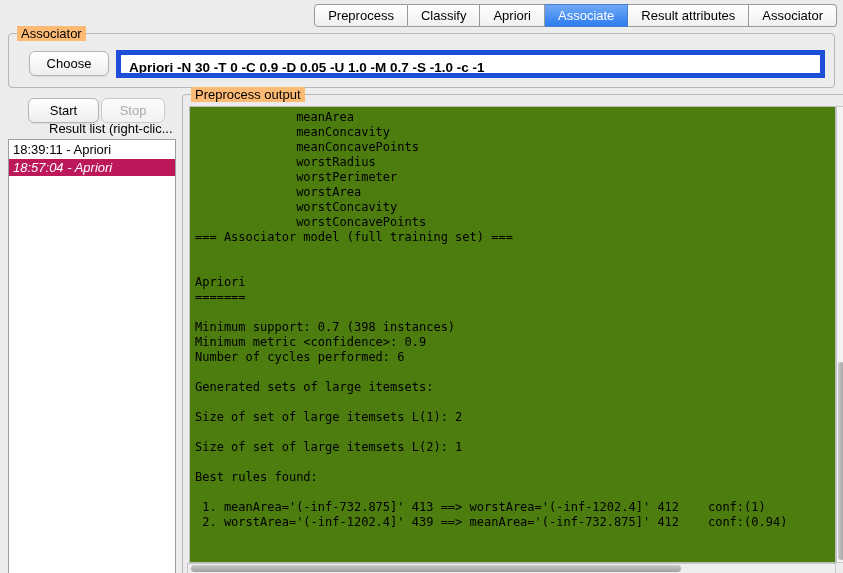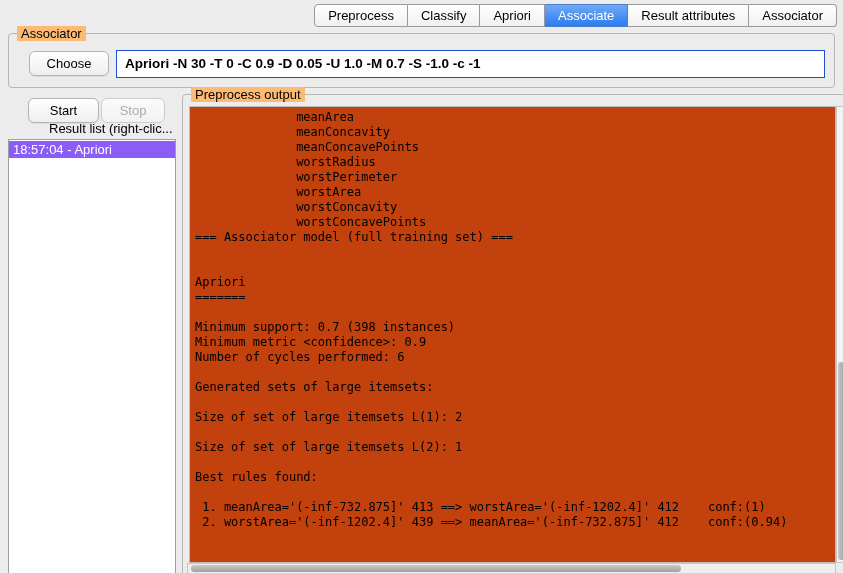--- a/index.html
+++ b/index.html
@@ -44,45 +44,45 @@
     box-shadow:0 1px 1px rgba(0,0,0,0.07);
     cursor:default;
   }
   .btn.disabled { color:#aaaaaa; border-color:#cccccc; background:linear-gradient(#fbfbfb,#f2f2f2); box-shadow:none; }
 
   
   .assoc-group { left:8px; top:33px; right:8px; height:55px; }
   .choose-btn { left:20px; top:17px; width:80px; height:25px; line-height:23px; }
   .scheme-field {
     position:absolute; left:107px; top:16px; right:9px; height:28px;
-    background:#ffffff; border:1px solid #1d4ed8;
+    background:#ffffff; border:5px solid #1d4ed8;
     line-height:26px; padding-left:8px;
     font-weight:bold; font-size:13.5px;
     white-space:nowrap; overflow:hidden;
   }
 
   
   .start-btn { left:28px; top:98px; width:71px; height:25px; line-height:23px; }
   .stop-btn  { left:101px; top:98px; width:64px; height:25px; line-height:23px; }
   .result-title { position:absolute; left:9px; top:121px; font-size:13px; white-space:nowrap;margin-left:40px; }
   .result-list {
     position:absolute; left:8px; top:139px; width:168px; height:440px;
     background:#ffffff; border:1px solid #9e9e9e; overflow:hidden;
   }
   .list-item {
     height:17px; line-height:17px; font-size:13px;
     padding-left:4px; white-space:nowrap; cursor:default; margin-top:1px;
   }
-  .list-item.selected { background:#8b5cf6; color:#ffffff; }
+  .list-item.selected { background:#be185d; color:#ffffff;font-style:italic; }
 
   
   .output-group { left:182px; top:94px; width:665px; height:484px; }
   .output-area {
     position:absolute; left:6px; top:11px; right:10px; height:457px;
-    background:#c2410c; border:1px solid #bdbdbd; overflow:hidden;
+    background:#4d7c0f; border:1px solid #bdbdbd; overflow:hidden;
   }
   .output-pre {
     font-family:"DejaVu Sans Mono",monospace;
     font-size:12px; line-height:15px;
     padding:3px 0 0 5px; white-space:pre; color:#000;
   }
 
   
   .vscroll {
     position:absolute; right:0; top:11px; height:457px; width:10px;
@@ -124,20 +124,21 @@
       <span>Apriori -N 30 -T 0 -C 0.9 -D 0.05 -U 1.0 -M 0.7 -S -1.0 -c -1</span>
     </div>
   </div>
 
   <button class="btn start-btn">Start</button>
   <button class="btn stop-btn disabled">Stop</button>
 
   <div class="result-title">Result list (right-clic...</div>
 
   <div class="result-list">
+    <div class="list-item">18:39:11 - Apriori</div>
     <div class="list-item selected">18:57:04 - Apriori</div>
   </div>
 
   <div class="group output-group">
     <span class="group-title">Preprocess output</span>
 
     <div class="output-area">
       <pre class="output-pre">              meanArea
               meanConcavity
               meanConcavePoints

